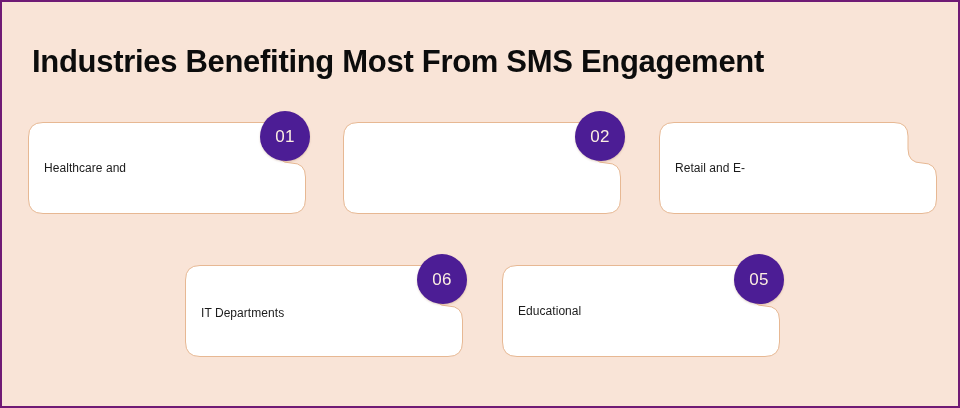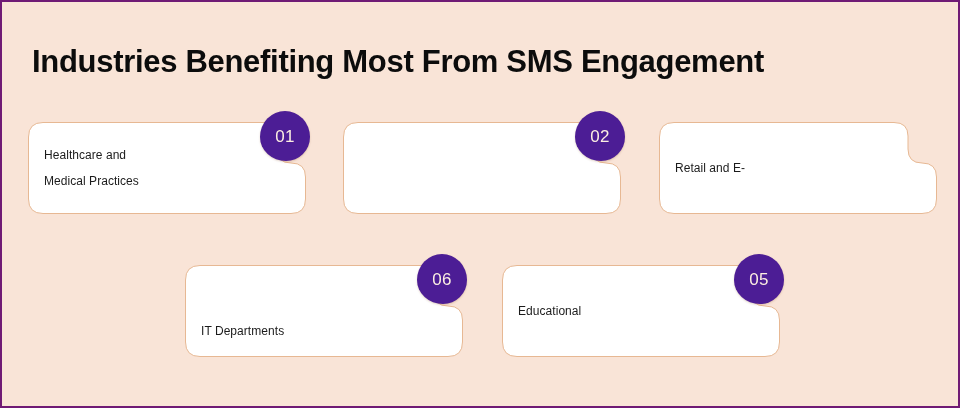--- a/index.html
+++ b/index.html
@@ -69,21 +69,21 @@
     display: flex;
     flex-direction: column;
     justify-content: center;
     font-size: 12px;
     line-height: 26px;
     color: #1b1b1b;
     letter-spacing: 0.05px;
   }
 
   .card-label.single {
-    padding-top: 20px;
+    padding-top: 2px;
   }
 
   .badge {
     position: absolute;
     width: 50px;
     height: 50px;
     right: -4px;
     top: -11px;
     border-radius: 50% 50% 48% 52% / 52% 52% 48% 48%;
     background: #4c1d95;
@@ -113,21 +113,20 @@
   <div id="page-title">Industries Benefiting Most From SMS Engagement</div>
 
   <div class="card" id="card-1">
     <div class="card-shape">
       <svg viewBox="0 0 278 92" xmlns="http://www.w3.org/2000/svg">
         <path d="M 15 0.5 L 235 0.5 Q 249 0.5 249 14 L 249 27 Q 249 41 263 41 L 263 41 Q 277.5 41 277.5 55 L 277.5 77 Q 277.5 91.5 263 91.5 L 15 91.5 Q 0.5 91.5 0.5 77 L 0.5 15 Q 0.5 0.5 15 0.5 Z" fill="#FFFFFF" stroke="#E7B893" stroke-width="1"></path>
       </svg>
     </div>
     <div class="card-label">
       <span>Healthcare and</span>
-      <span>Medical Practices</span>
     </div>
     <div class="badge">01</div>
   </div>
 
   <div class="card" id="card-2">
     <div class="card-shape">
       <svg viewBox="0 0 278 92" xmlns="http://www.w3.org/2000/svg">
         <path d="M 15 0.5 L 235 0.5 Q 249 0.5 249 14 L 249 27 Q 249 41 263 41 L 263 41 Q 277.5 41 277.5 55 L 277.5 77 Q 277.5 91.5 263 91.5 L 15 91.5 Q 0.5 91.5 0.5 77 L 0.5 15 Q 0.5 0.5 15 0.5 Z" fill="#FFFFFF" stroke="#E7B893" stroke-width="1"></path>
       </svg>
     </div>

